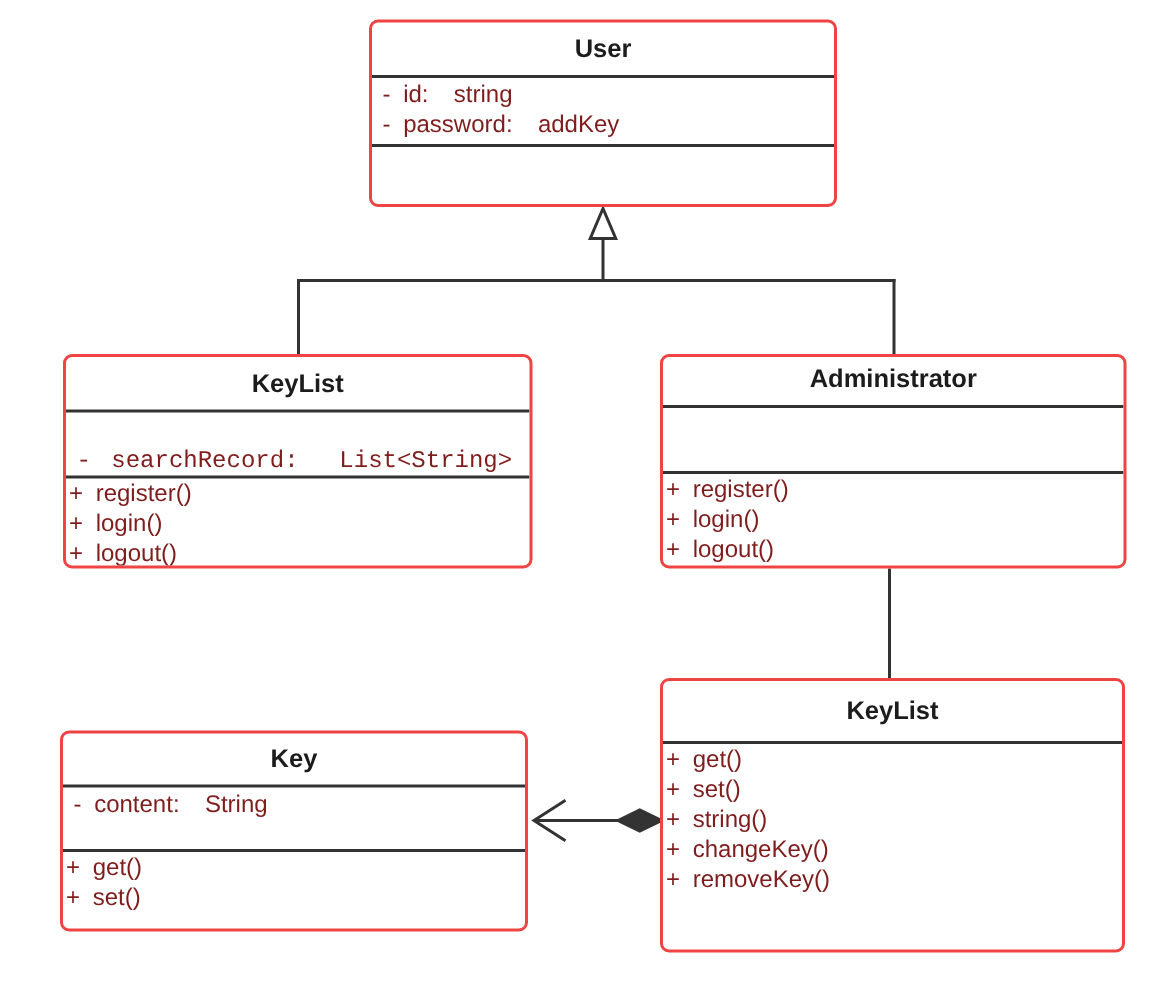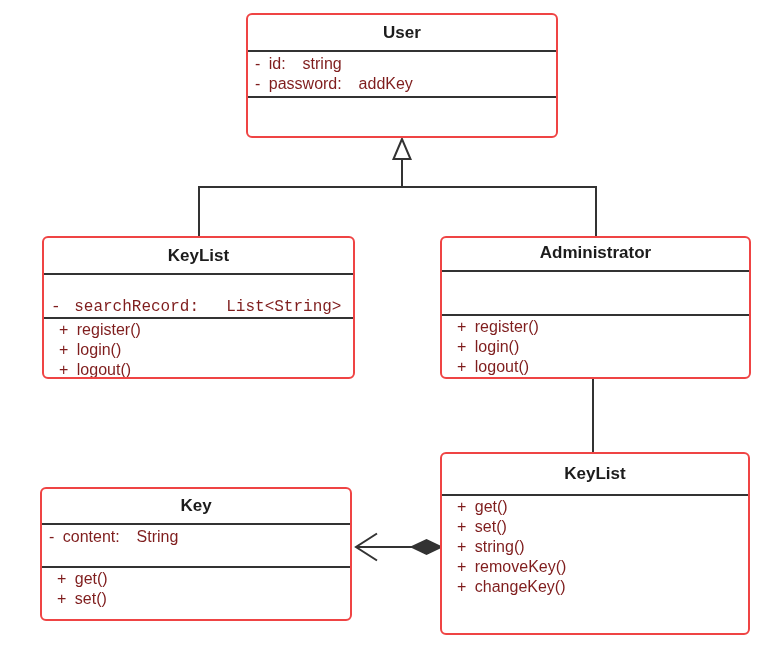--- a/index.html
+++ b/index.html
@@ -42,21 +42,21 @@
     box-sizing: border-box;
     border-bottom: 2px solid #333333;
     display: flex;
     flex-direction: column;
     padding: 2px 6px 0 7px;
   }
   .uml-attrs.v-center { justify-content: flex-end; padding-top: 16px; font-family: Liberation Mono, monospace; }
   .uml-methods {
     flex: 1 1 auto;
     box-sizing: border-box;
-    padding: 1px 6px 0 15px;
+    padding: 1px 6px 0 2px;
   }
   .member {
     font-size: 16px;
     line-height: 20px;
     color: #7f1d1d;
     white-space: pre;
     word-spacing: 4px;
   }
 </style>
 </head>
@@ -119,18 +119,18 @@
       <div class="member">+ set()</div>
     </div>
   </div>
 
   <div class="uml-class" style="left:440px; top:452px; width:310px; height:183px;">
     <div class="uml-title" style="height:42px">KeyList</div>
     <div class="uml-methods">
       <div class="member">+ get()</div>
       <div class="member">+ set()</div>
       <div class="member">+ string()</div>
+      <div class="member">+ changeKey()</div>
       <div class="member">+ removeKey()</div>
-      <div class="member">+ changeKey()</div>
     </div>
   </div>
 
 </div>
 
 </body></html>

